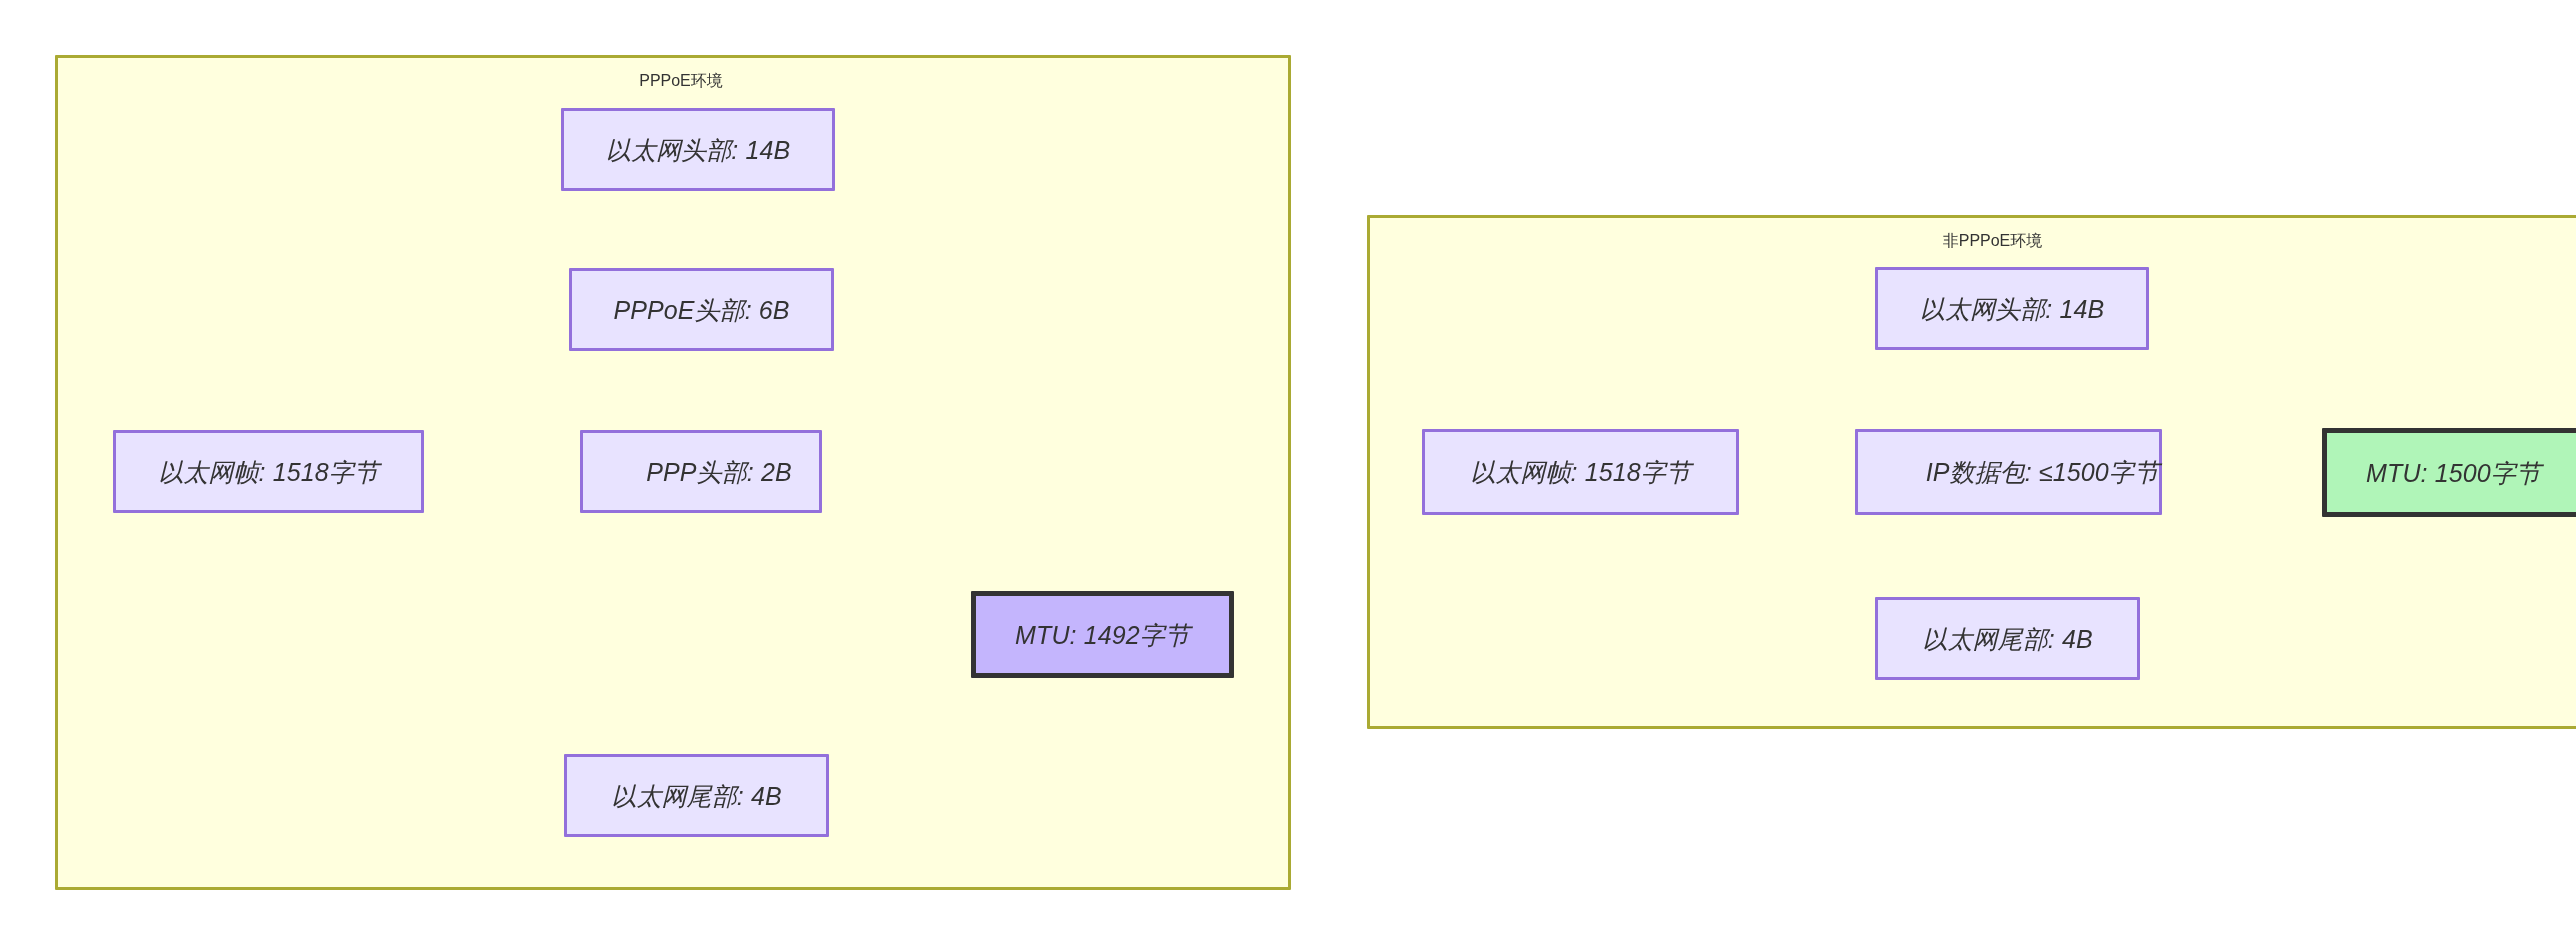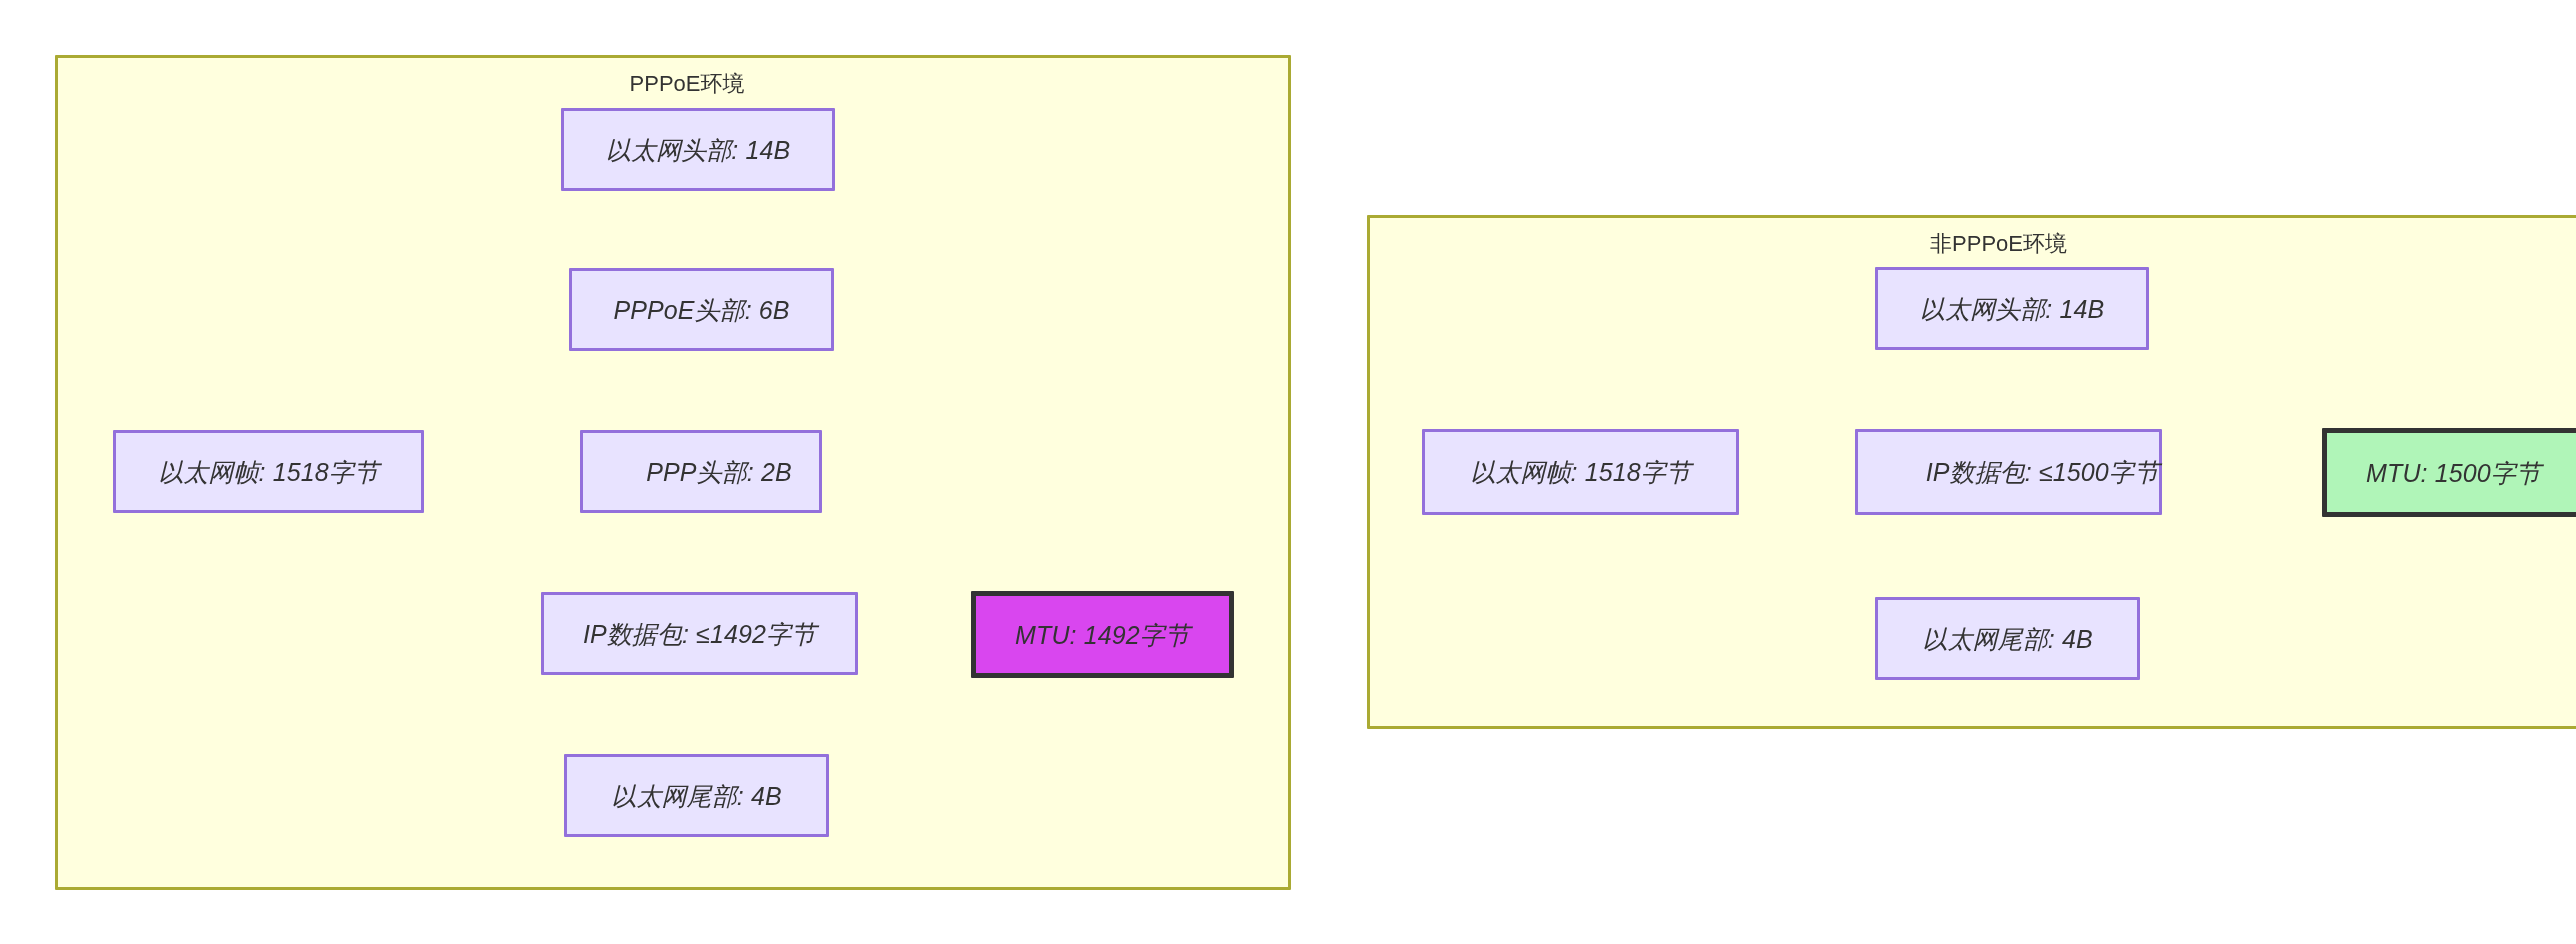--- a/index.html
+++ b/index.html
@@ -23,24 +23,24 @@
   .subgraph {
     position: absolute;
     background: #ffffde;
     border: 3.1px solid #aaaa33;
     box-sizing: border-box;
     border-radius: 1px;
   }
   .subgraph-title {
     position: absolute;
     top: 13.4px;
-    left: 14px;
+    left: 8px;
     width: 100%;
     text-align: center;
-    font-size: 22px;
+    font-size: 16px;
     color: #333333;
     line-height: 1.2;
     white-space: nowrap;
   }
   .node {
     position: absolute;
     box-sizing: border-box;
     display: flex;
     align-items: center;
     justify-content: center;
@@ -50,21 +50,21 @@
     white-space: nowrap;
     letter-spacing: 0.1px;
     font-style: italic;
   }
   .node.normal {
     background: #e8e3ff;
     border: 3.1px solid #9370db;
     border-radius: 1px;
   }
   .node.mtu-red {
-    background: #d946ef;
+    background: #c4b5fd;
     border: 5.2px solid #333333;
     border-radius: 1px;
   }
   .node.mtu-green {
     background: #b0f5b8;
     border: 5.2px solid #333333;
     border-radius: 1px;
   }
   #edges {
     position: absolute;
@@ -120,23 +120,20 @@
   </div>
 
   <div class="node normal" style="left:569px; top:268px; width:265px; height:83px;">
     <span>PPPoE头部: 6B</span>
   </div>
 
   <div class="node normal" style="left:580px; top:430px; width:242px; height:83px;padding-left:36px;">
     <span>PPP头部: 2B</span>
   </div>
 
-  <div class="node normal" style="left:541px; top:592px; width:317px; height:83px;">
-    <span>IP数据包: ≤1492字节</span>
-  </div>
 
   <div class="node normal" style="left:564px; top:754px; width:265px; height:83px;">
     <span>以太网尾部: 4B</span>
   </div>
 
   <div class="node mtu-red" style="left:971px; top:591px; width:263px; height:87px;">
     <span>MTU: 1492字节</span>
   </div>
 
   <div class="subgraph" style="left:1367px; top:215px; width:1235px; height:514px;">

